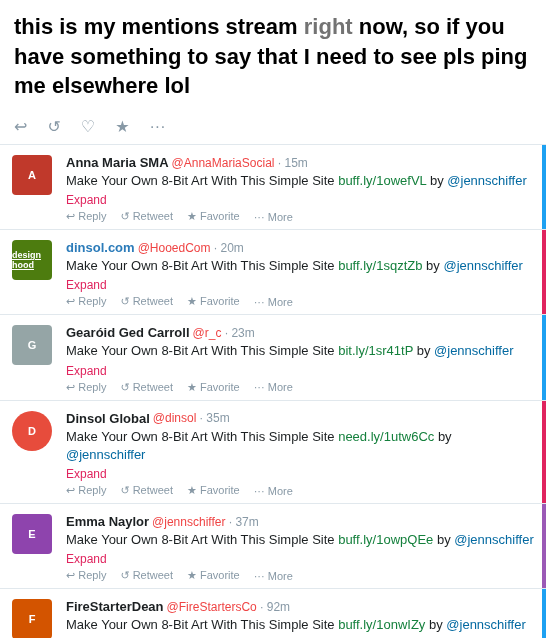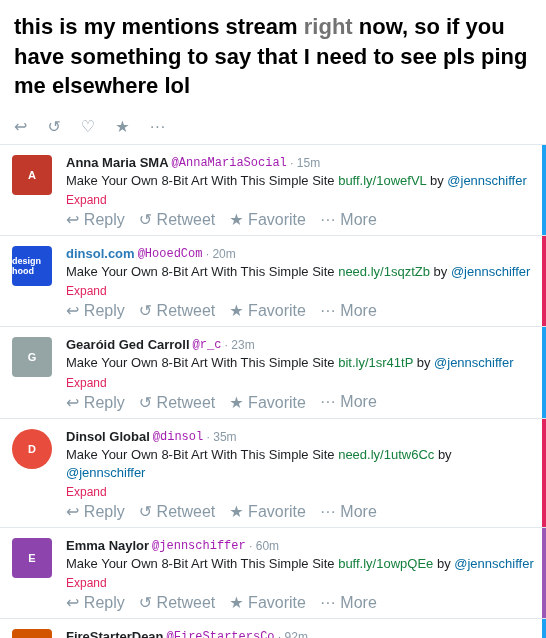--- a/index.html
+++ b/index.html
@@ -67,36 +67,35 @@
       color: #fff;
     }
 
     .tweet-right {
       flex: 1;
       min-width: 0;
     }
 
     .tweet-header {
       display: flex;
-      align-items: flex-end;
+      align-items: center;
       flex-wrap: wrap;
       gap: 3px;
       margin-bottom: 2px;
     }
 
     .user-name {
       font-weight: bold;
       font-size: 13px;
       color: #1c2022;
     }
 
     .user-handle {
       font-size: 12px;
-      color: #a21caf;
-      font-family: Liberation Mono, monospace;
+      color: #ef4444;
     }
 
     .tweet-time {
       font-size: 12px;
       color: #8899a6;
     }
 
     .tweet-body {
       font-size: 13px;
       color: #1c2022;
@@ -123,21 +122,21 @@
     }
 
     .tweet-actions {
       display: flex;
       gap: 14px;
       align-items: center;
       margin-top: 2px;
     }
 
     .action-btn {
-      font-size: 16px;
+      font-size: 11px;
       color: #8899a6;
       cursor: pointer;
       display: flex;
       align-items: center;
       gap: 3px;
       text-align: center;
     }
 
     
     .tweet-item::before {
@@ -148,21 +147,21 @@
       bottom: 0;
       width: 3px;
     }
 
     .tweet-item:nth-child(odd)::before {
       background: transparent;
     }
 
     
     .av-anna { background: #c0392b; }
-    .av-hooed { background: #1d4ed8; font-size: 9px; }
+    .av-hooed { background: #4d7c0f; font-size: 9px; text-decoration: underline; }
     .av-gearoid { background: #95a5a6; }
     .av-dinsol { background: #e74c3c; border-radius: 50%; }
     .av-emma { background: #8e44ad; }
     .av-fire { background: #d35400; }
 
     .right-bar {
       position: absolute;
       right: 0;
       top: 0;
       bottom: 0;
@@ -216,21 +215,21 @@
         <div class="avatar av-hooed">design
 hood</div>
       </div>
       <div class="tweet-right">
         <div class="tweet-header">
           <span class="user-name" style="color: rgb(43, 123, 185);">dinsol.com</span>
           <span class="user-handle">@HooedCom</span>
           <span class="tweet-time">·</span>
           <span class="tweet-time">20m</span>
         </div>
-        <div class="tweet-body">Make Your Own 8-Bit Art With This Simple Site <a class="tweet-link" href="#">need.ly/1sqztZb</a> by <a class="mention-link" href="#">@jennschiffer</a></div>
+        <div class="tweet-body">Make Your Own 8-Bit Art With This Simple Site <a class="tweet-link" href="#">buff.ly/1sqztZb</a> by <a class="mention-link" href="#">@jennschiffer</a></div>
         <span class="expand-btn">Expand</span>
         <div class="tweet-actions">
           <span class="action-btn">↩ Reply</span>
           <span class="action-btn">↺ Retweet</span>
           <span class="action-btn">★ Favorite</span>
           <span class="action-btn">··· More</span>
         </div>
       </div>
       <div class="right-bar bar-pink"></div>
     </div>
@@ -280,21 +279,21 @@
     </div>
     <div class="tweet-item">
       <div class="tweet-left">
         <div class="avatar av-emma">E</div>
       </div>
       <div class="tweet-right">
         <div class="tweet-header">
           <span class="user-name">Emma Naylor</span>
           <span class="user-handle">@jennschiffer</span>
           <span class="tweet-time">·</span>
-          <span class="tweet-time">60m</span>
+          <span class="tweet-time">37m</span>
         </div>
         <div class="tweet-body">Make Your Own 8-Bit Art With This Simple Site <a class="tweet-link" href="#">buff.ly/1owpQEe</a> by <a class="mention-link" href="#">@jennschiffer</a></div>
         <span class="expand-btn">Expand</span>
         <div class="tweet-actions">
           <span class="action-btn">↩ Reply</span>
           <span class="action-btn">↺ Retweet</span>
           <span class="action-btn">★ Favorite</span>
           <span class="action-btn">··· More</span>
         </div>
       </div>
@@ -304,20 +303,21 @@
       <div class="tweet-left">
         <div class="avatar av-fire">F</div>
       </div>
       <div class="tweet-right">
         <div class="tweet-header">
           <span class="user-name">FireStarterDean</span>
           <span class="user-handle">@FireStartersCo</span>
           <span class="tweet-time">·</span>
           <span class="tweet-time">92m</span>
         </div>
+        <div class="tweet-body">Make Your Own 8-Bit Art With This Simple Site <a class="tweet-link" href="#">buff.ly/1onwIZy</a> by <a class="mention-link" href="#">@jennschiffer</a></div>
         <span class="expand-btn">Expand</span>
         <div class="tweet-actions">
           <span class="action-btn">↩ Reply</span>
           <span class="action-btn">↺ Retweet</span>
           <span class="action-btn">★ Favorite</span>
           <span class="action-btn">··· More</span>
         </div>
       </div>
       <div class="right-bar bar-blue"></div>
     </div>

